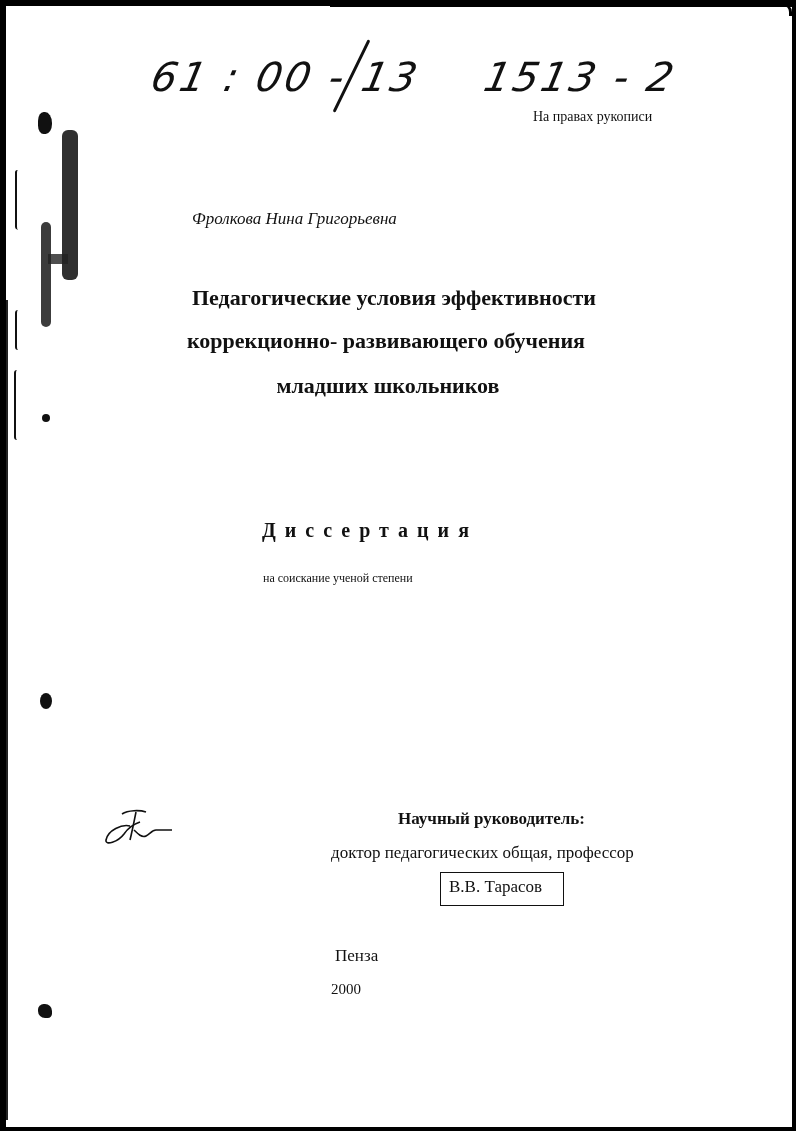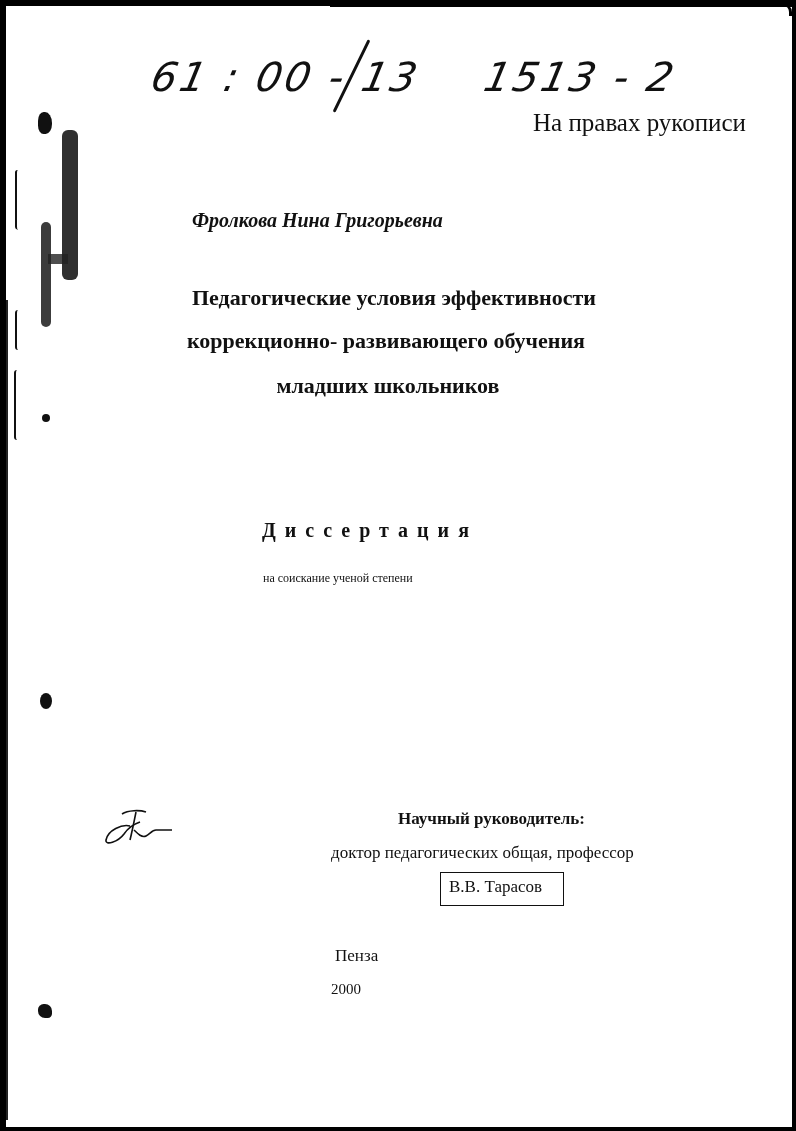--- a/index.html
+++ b/index.html
@@ -71,26 +71,26 @@
       transform: rotate(26deg);
       transform-origin: center;
       border-radius: 2px;
     }
     .text {
       position: absolute;
       white-space: nowrap;
     }
     .rights {
       left: 533px; top: 109px;
-      font-size: 25px;
+      font-size: 14px;
     }
     .author {
       left: 192px; top: 209px;
-      font-size: 20px;
-      font-weight: bold;
+      font-size: 17px;
+      font-weight: normal;
       font-style: italic;
     }
     .title-line {
       font-size: 22px;
       font-weight: bold;
       left: 0; width: 796px;
       text-align: center;
     }
     .title-1 { top: 285px; padding-left: 0; left: -4px; }
     .title-2 { top: 328px; left: -12px; }

